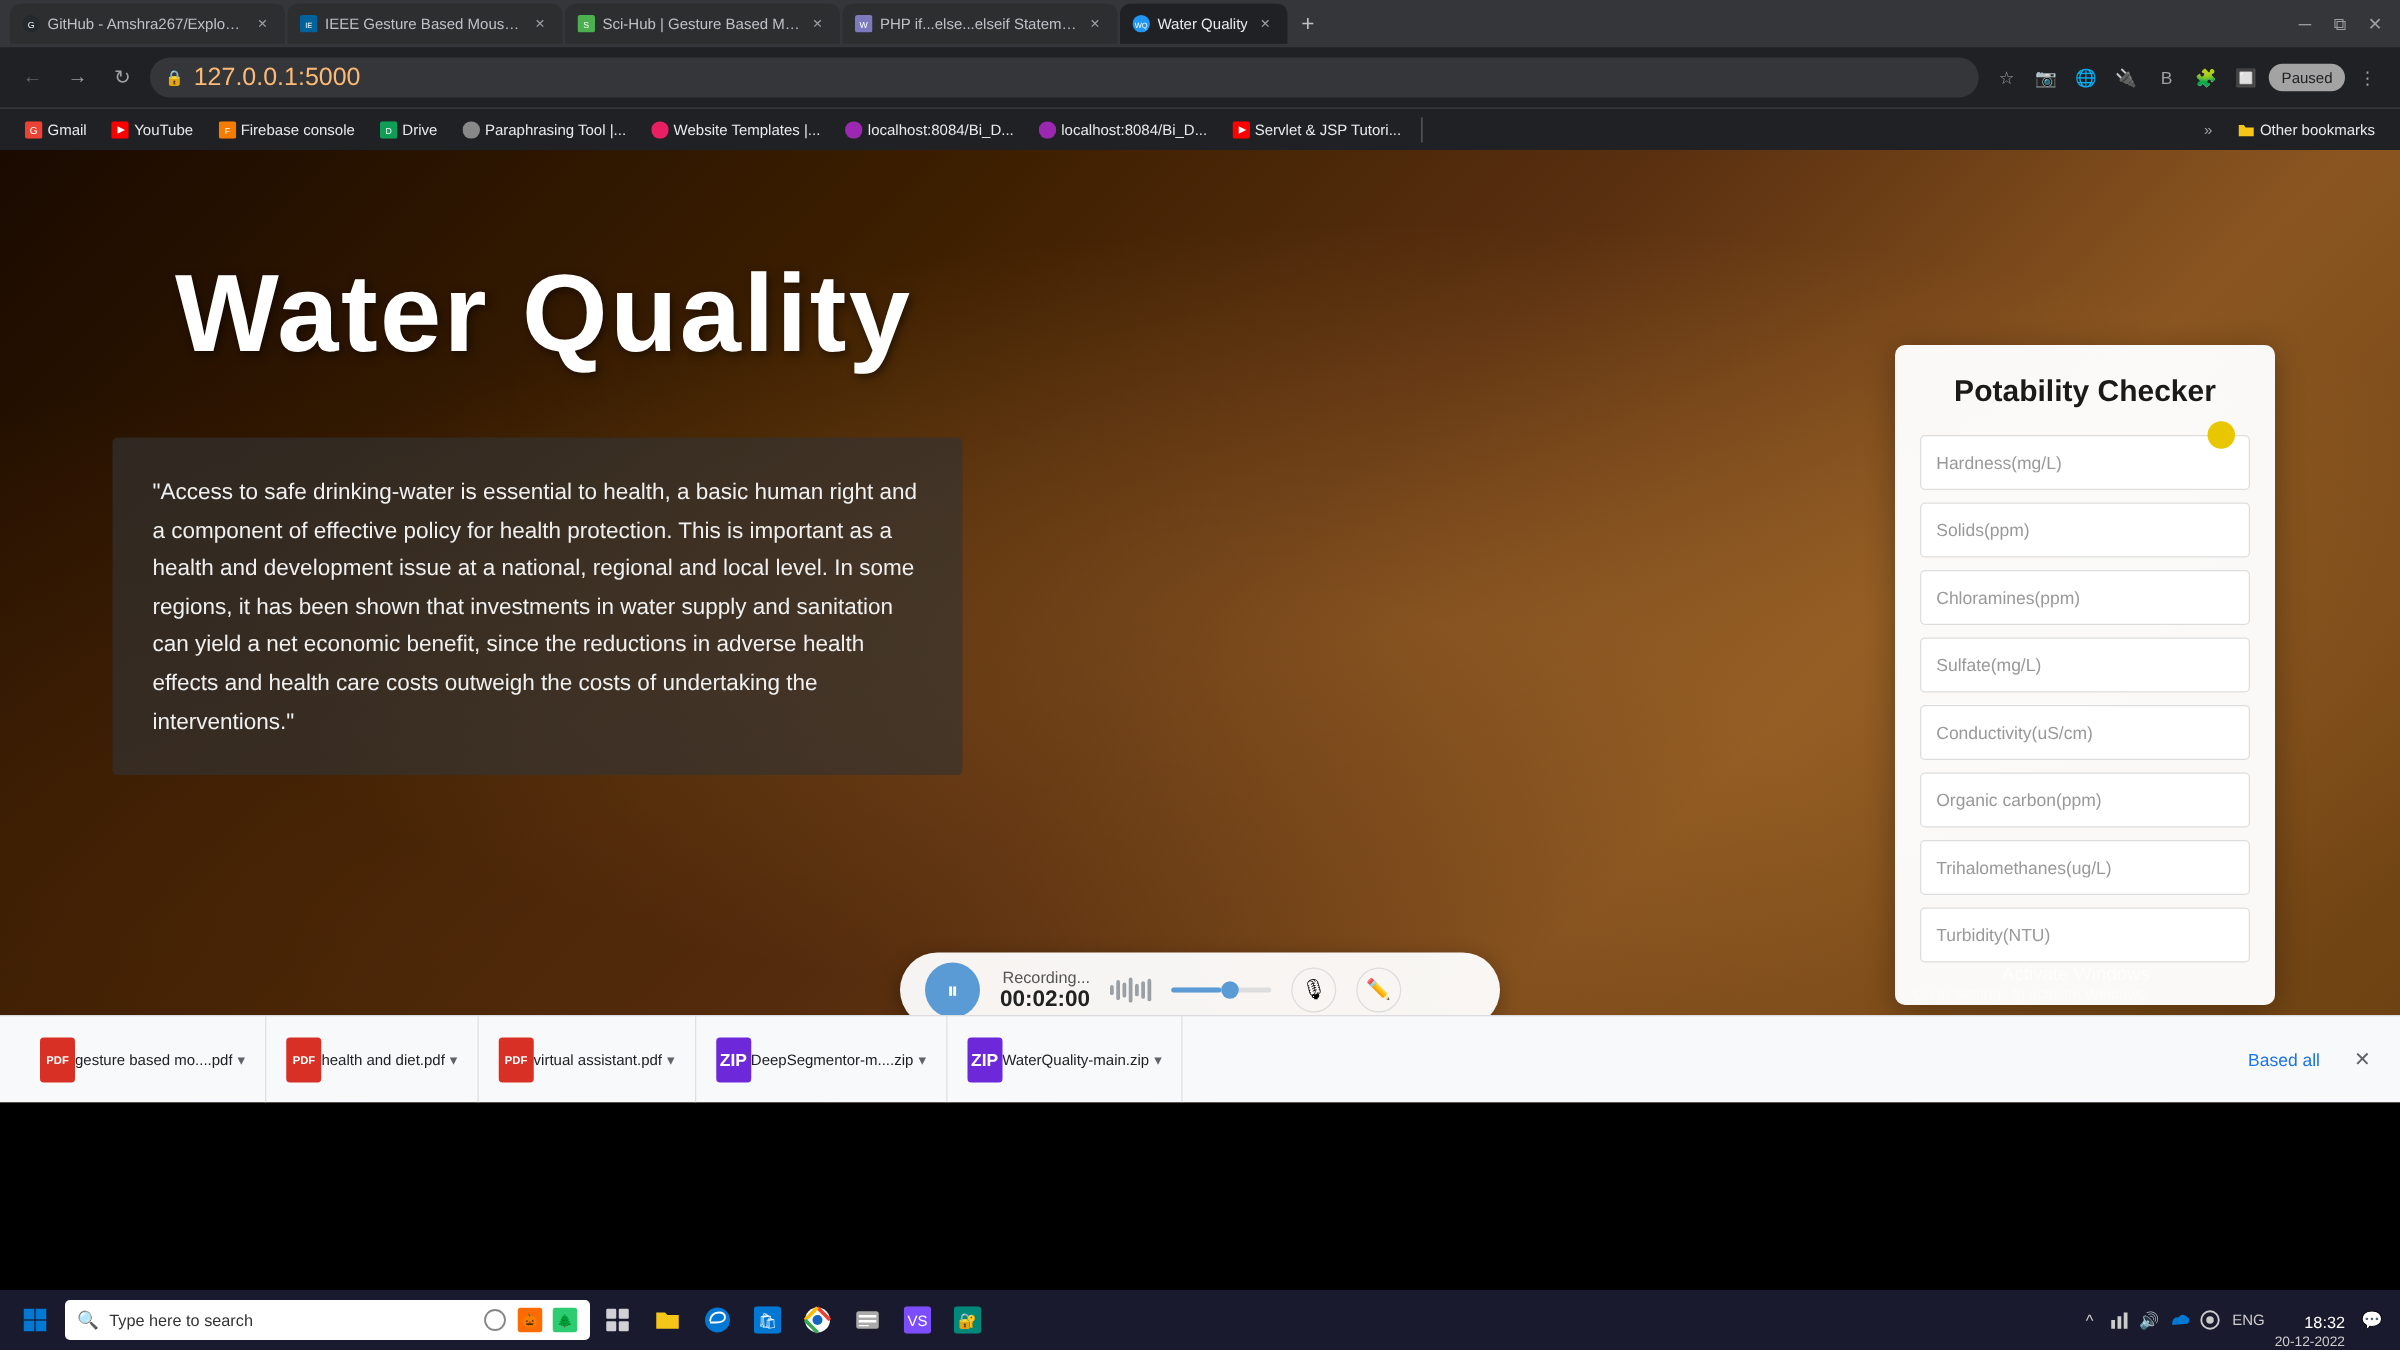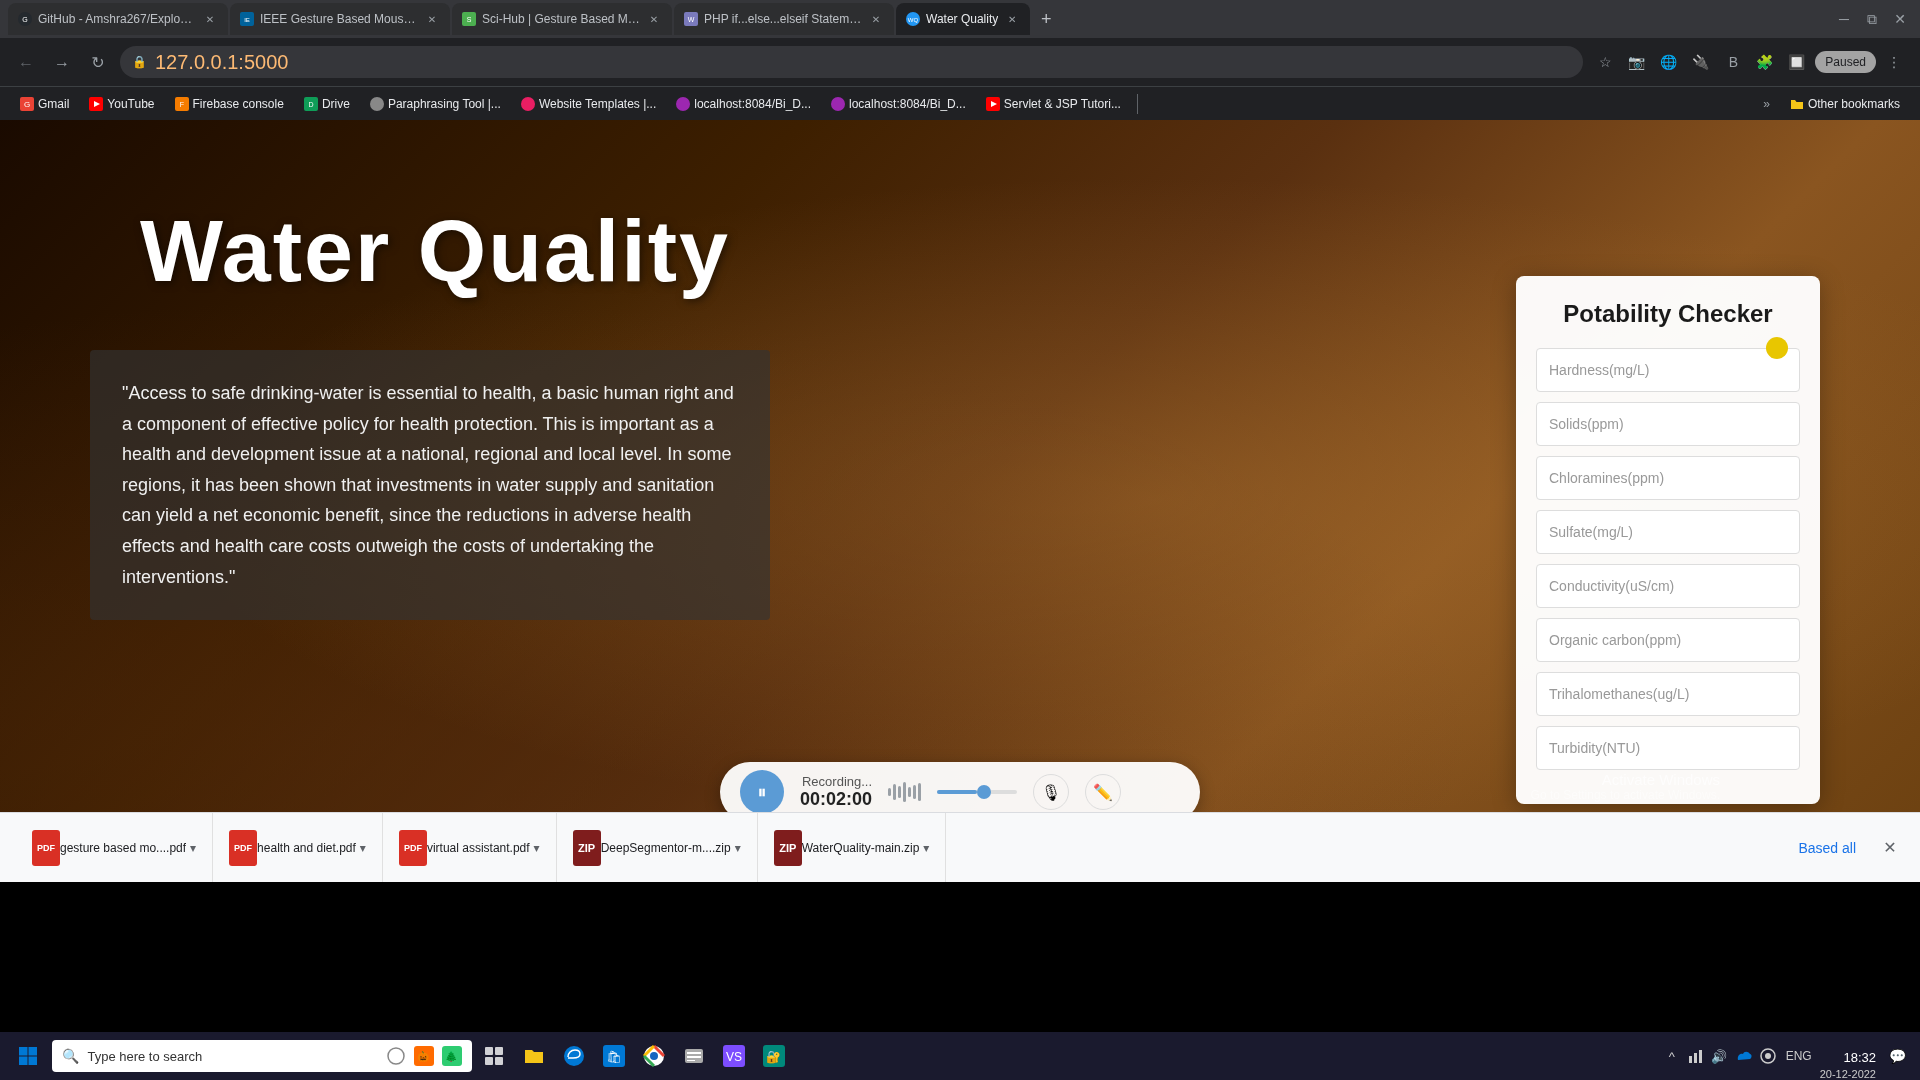--- a/index.html
+++ b/index.html
@@ -369,23 +369,23 @@
       background: #d93025;
       color: #fff;
       font-size: 9px;
       font-weight: 700;
       width: 28px; height: 36px;
       display: flex; align-items: center; justify-content: center;
       border-radius: 3px;
       flex-direction: column;
     }
     .dl-zip-icon {
-      background: #7f1d1d;
+      background: #6d28d9;
       color: #fff;
-      font-size: 11px;
+      font-size: 14px;
       font-weight: 700;
       width: 28px; height: 36px;
       display: flex; align-items: center; justify-content: center;
       border-radius: 3px;
       flex-direction: column;
     }
     .dl-name { font-size: 12px; color: #202124; max-width: 140px; overflow: hidden; text-overflow: ellipsis; white-space: nowrap; }
     .dl-chevron { color: #5f6368; font-size: 12px; margin-left: 4px; }
     .show-all-btn {
       margin-left: auto;

